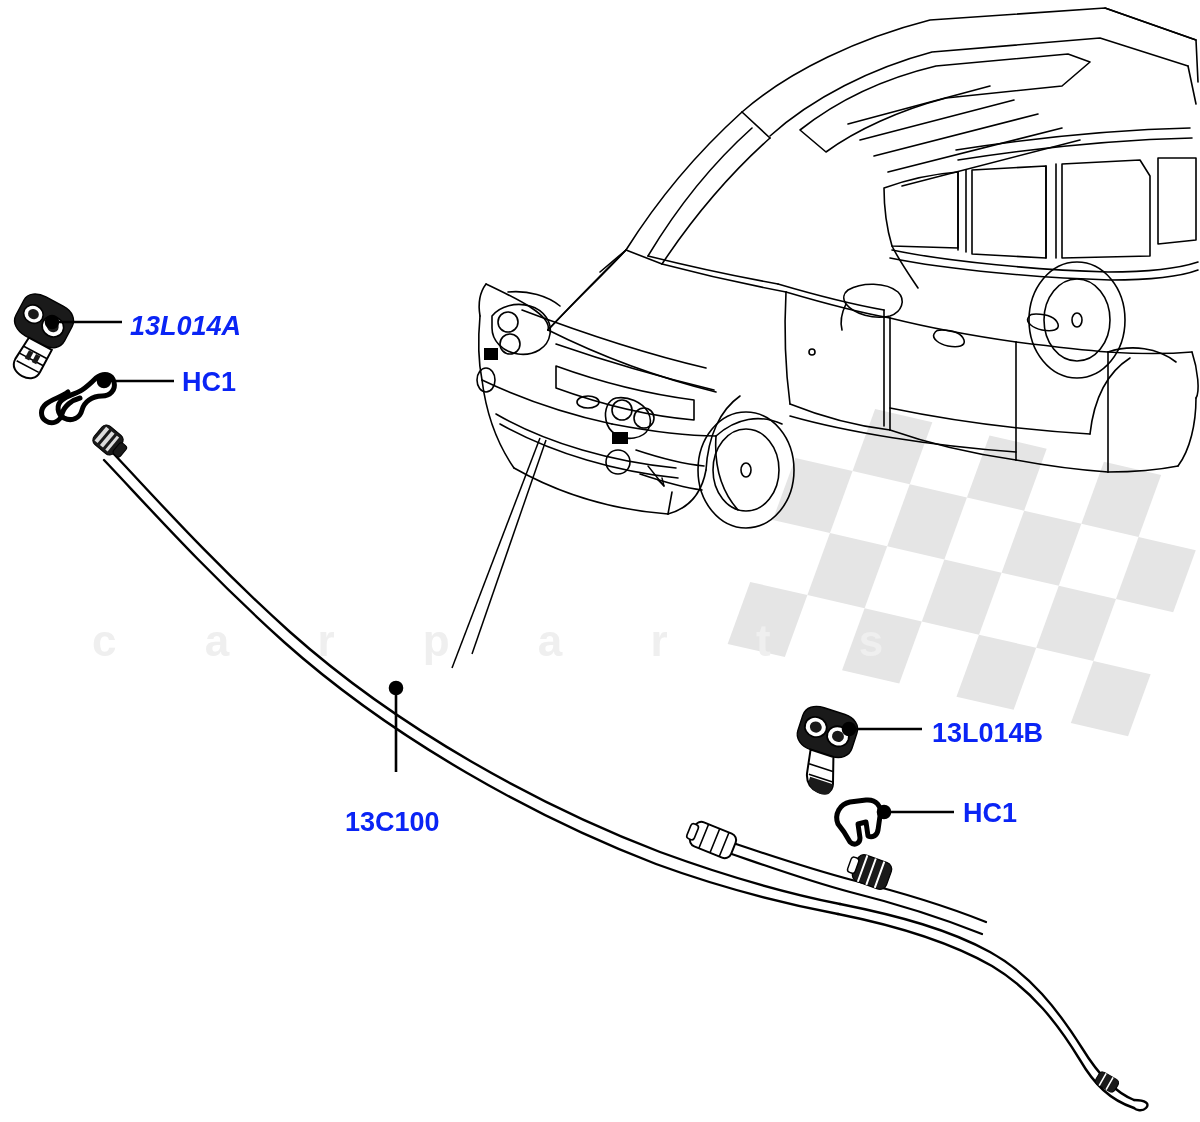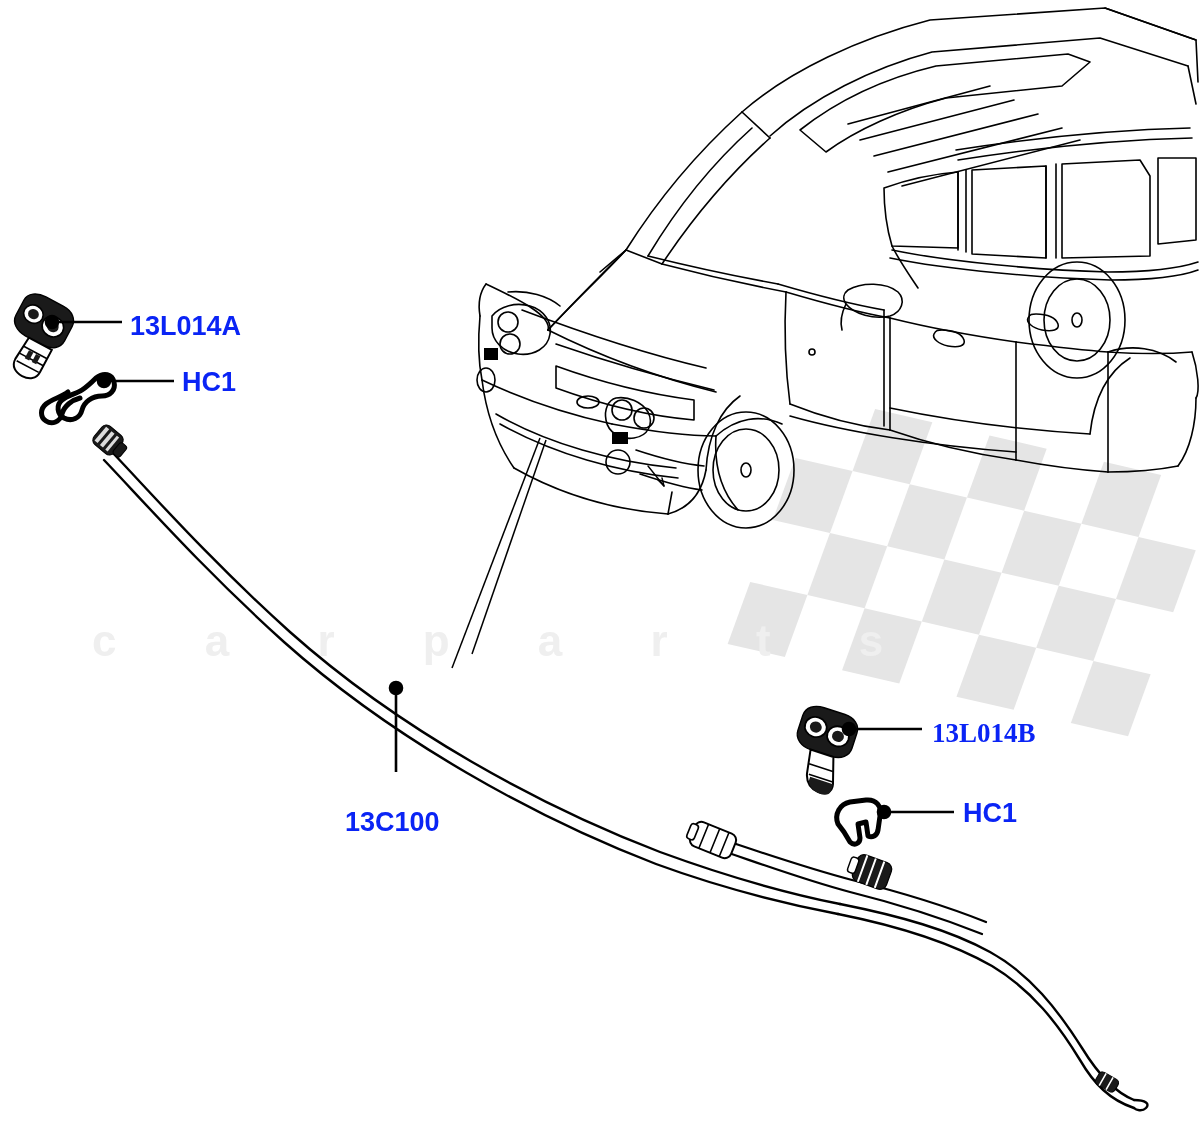--- a/index.html
+++ b/index.html
@@ -48,24 +48,24 @@
   }
   .callout {
     position: absolute;
     color: #0a24f5;
     font-size: 27px;
     font-weight: bold;
     font-family: "Liberation Sans", sans-serif;
     white-space: nowrap;
     letter-spacing: 0px;
   }
-  #lbl-13L014A { left: 130px; top: 311px; }
+  #lbl-13L014A { left: 130px; top: 311px; font-style: italic; }
   #lbl-HC1-left { left: 182px; top: 367px; }
   #lbl-13C100 { left: 345px; top: 807px; }
-  #lbl-13L014B { left: 932px; top: 718px; font-family: Liberation Serif, serif; }
+  #lbl-13L014B { left: 932px; top: 718px; }
   #lbl-HC1-right { left: 963px; top: 798px; }
 </style>
 </head>
 <body>
 
 <div id="page">
 
   <svg class="layer" viewBox="0 0 1200 1122">
     <g transform="translate(1005,555) skewX(-20) skewY(12) translate(-1005,-555)" fill="#e5e5e5">
       <rect x="822" y="448" width="62" height="62"></rect>

